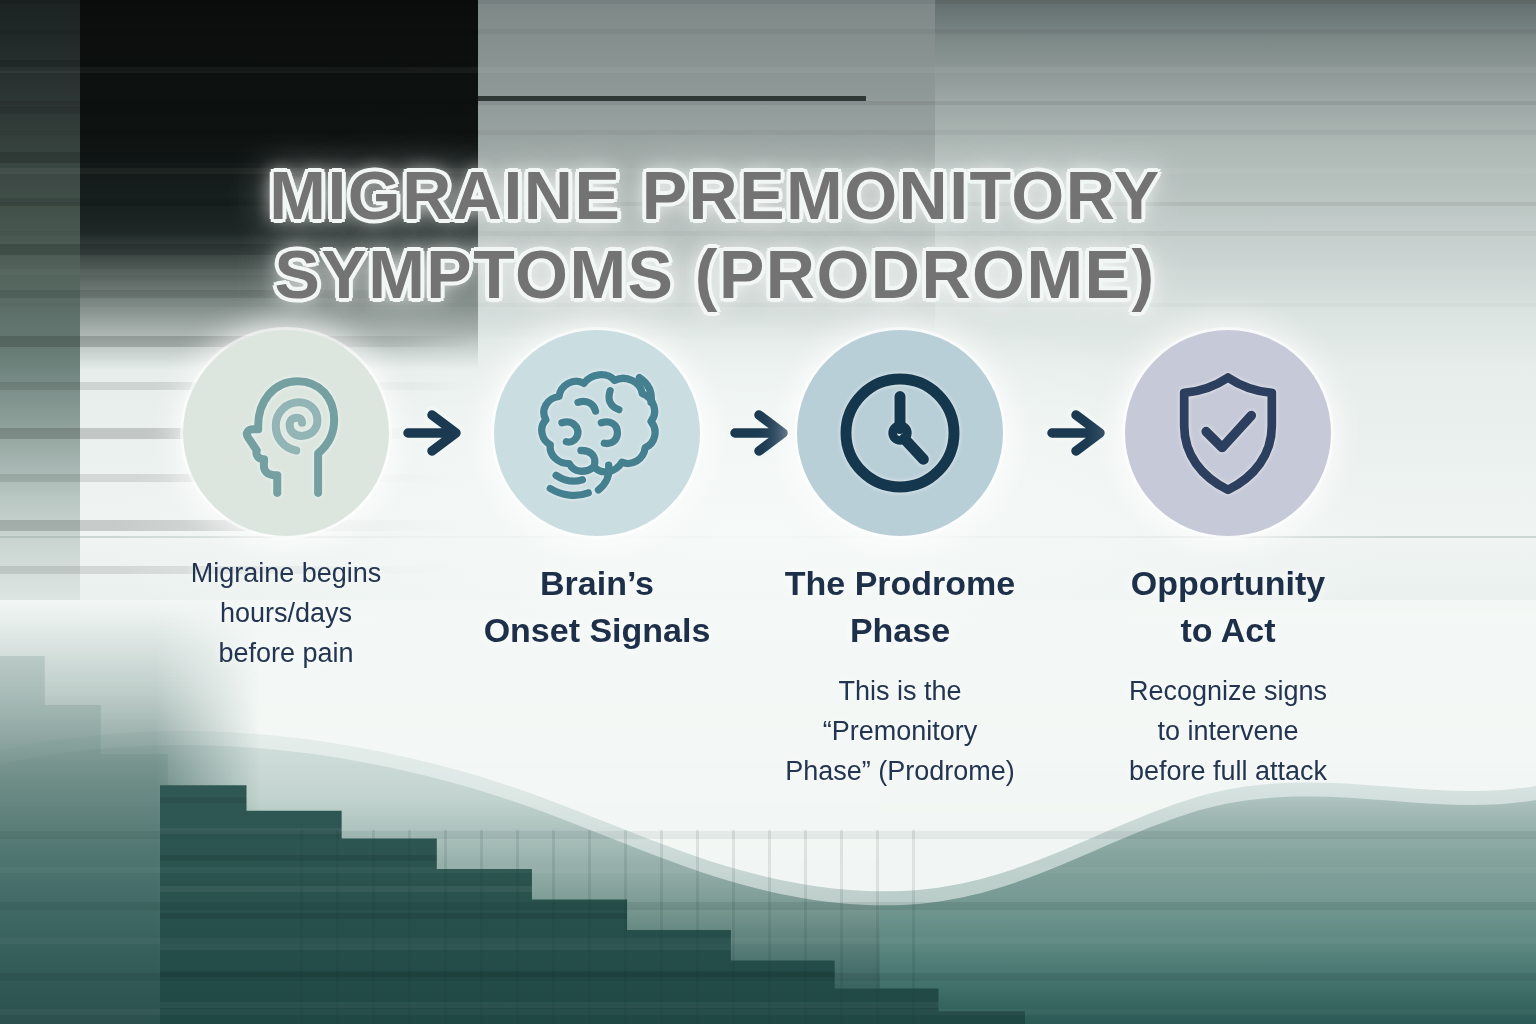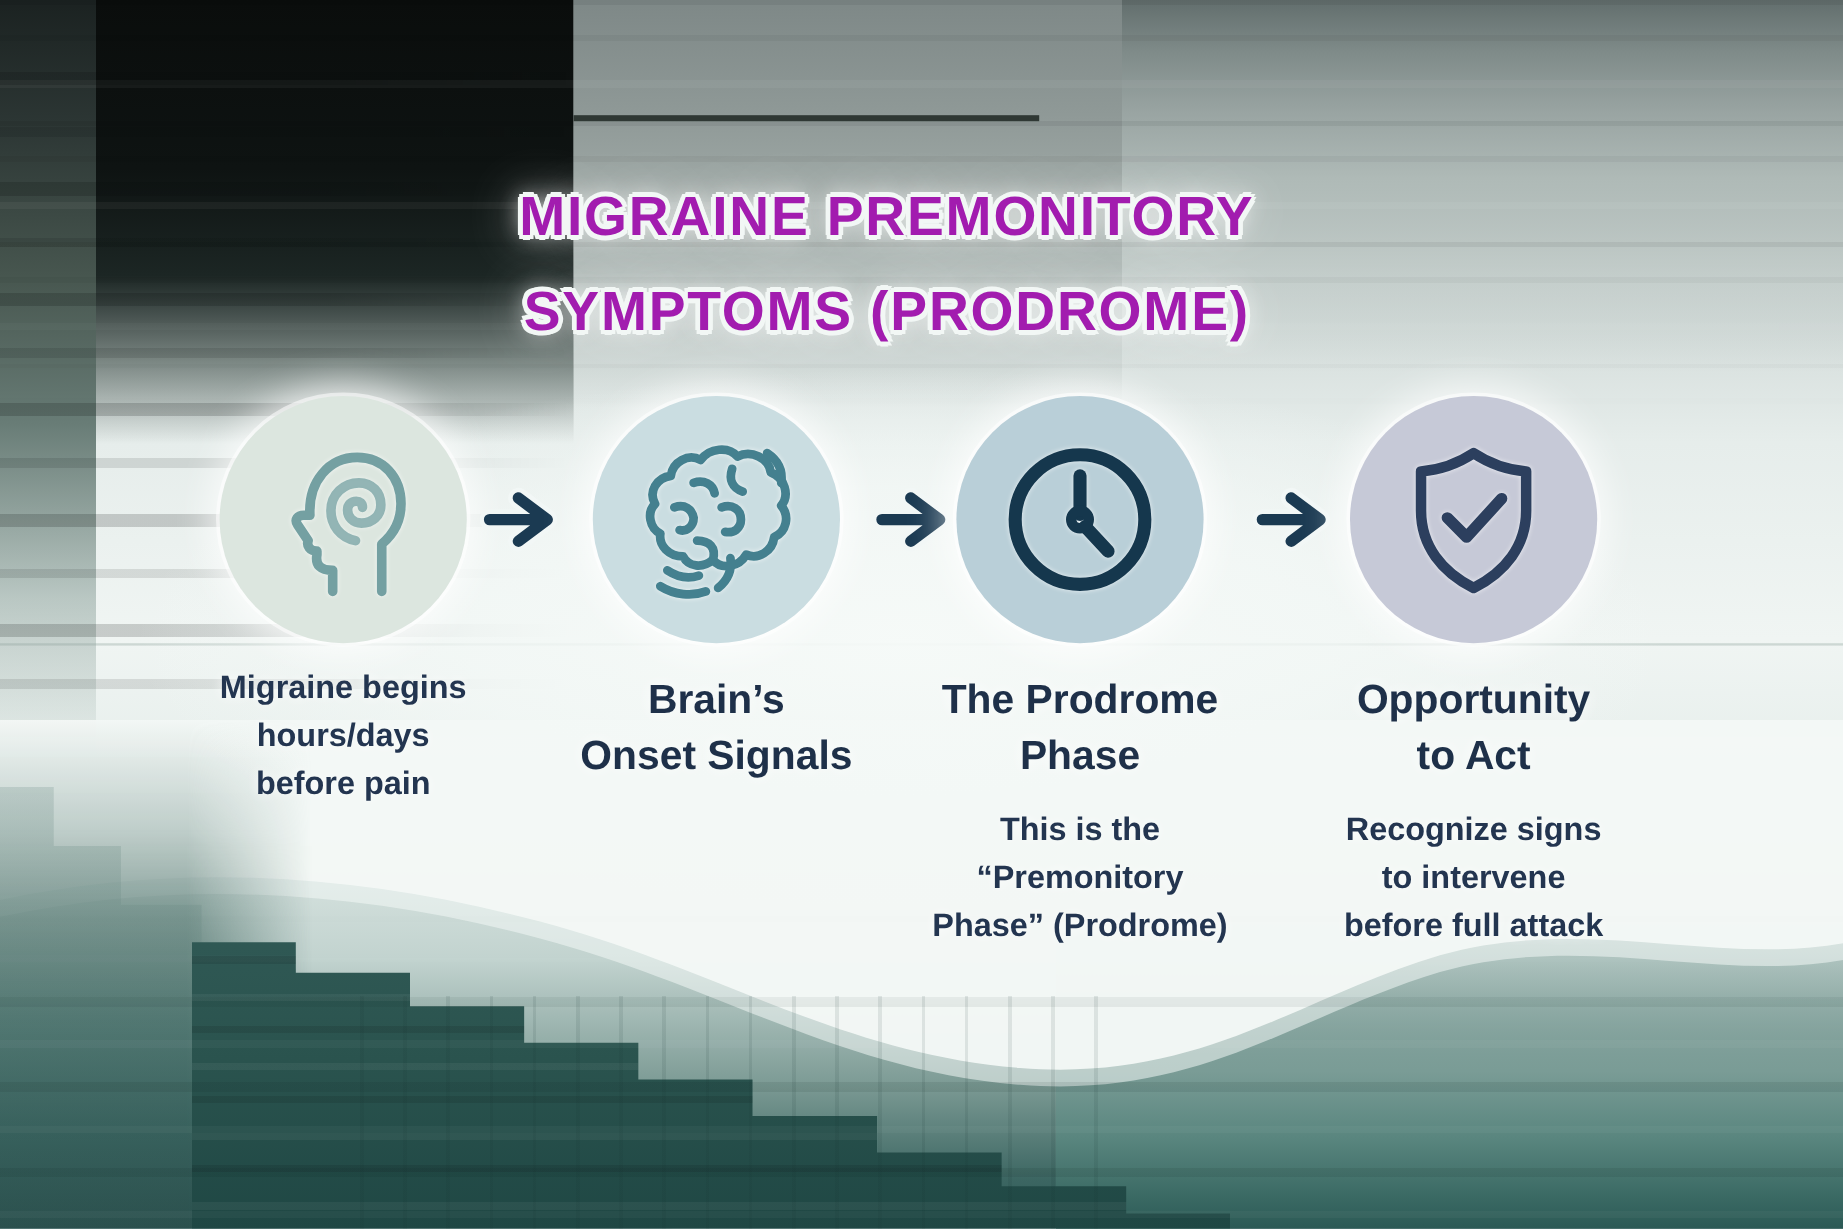--- a/index.html
+++ b/index.html
@@ -85,39 +85,38 @@
     background:repeating-linear-gradient(90deg, rgba(20,48,46,0.25) 0 3px, rgba(0,0,0,0) 3px 36px);
   }
   .bg-glow { left:-60px; right:-60px; top:240px; height:640px; z-index:6;
     background:radial-gradient(ellipse 52% 48% at 49% 46%, rgba(246,250,248,0.95) 0%,
       rgba(243,248,246,0.8) 42%, rgba(243,248,246,0.0) 74%);
   }
 
   
   .content { position:absolute; inset:0; z-index:10; }
   .title { position:absolute; top:110px; left:0; width:1430px; text-align:center;
-    font-size:46px; line-height:79px; font-weight:bold; letter-spacing:1.5px;
-    color:#a21caf; white-space:pre-line;
+    font-size:68px; line-height:79px; font-weight:bold; letter-spacing:1.5px;
+    color:#737373; white-space:pre-line;
     text-shadow:
       -3px -3px 0 #f2f7f5, 3px -3px 0 #f2f7f5, -3px 3px 0 #f2f7f5, 3px 3px 0 #f2f7f5,
       -4px 0 0 #f2f7f5, 4px 0 0 #f2f7f5, 0 -4px 0 #f2f7f5, 0 4px 0 #f2f7f5,
       0 0 18px rgba(255,255,255,0.95), 0 0 42px rgba(255,255,255,0.8);
-    margin-left: 24px;
   }
   .step { position:absolute; top:330px; width:320px; text-align:center; }
   .step-1 { left:126px; } .step-2 { left:437px; } .step-3 { left:740px; } .step-4 { left:1068px; }
   .icon-circle { width:206px; height:206px; border-radius:50%; margin:0 auto;
     display:flex; align-items:center; justify-content:center;
     box-shadow:0 0 0 3px rgba(255,255,255,0.55), 0 0 30px 8px rgba(255,255,255,0.75);
   }
   .icon-circle svg { width:146px; height:146px;
     filter:drop-shadow(0 0 2px rgba(255,255,255,0.7)); }
   .step-title { margin-top:24px; font-size:34px; line-height:47px; font-weight:bold;
     color:#1e3049; white-space:pre-line; text-shadow:0 0 12px rgba(255,255,255,0.9); }
-  .step-desc { margin-top:17px; font-size:27px; line-height:40px; font-weight:bold;
+  .step-desc { margin-top:17px; font-size:27px; line-height:40px; font-weight:normal;
     color:#233550; white-space:pre-line; text-shadow:0 0 10px rgba(255,255,255,0.85); }
   .arrow { position:absolute; top:404px; width:76px; height:58px; }
   .arrow-1 { left:400px; } .arrow-2 { left:727px; } .arrow-3 { left:1044px; }
 </style>
 </head>
 <body>
 
 <div class="stage">
 
   <div class="bg bg-base"></div>

